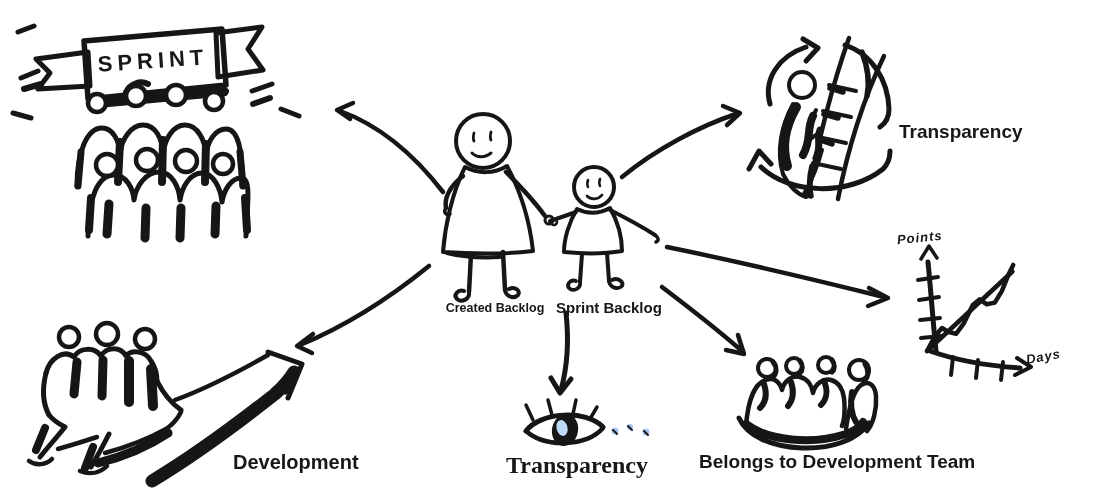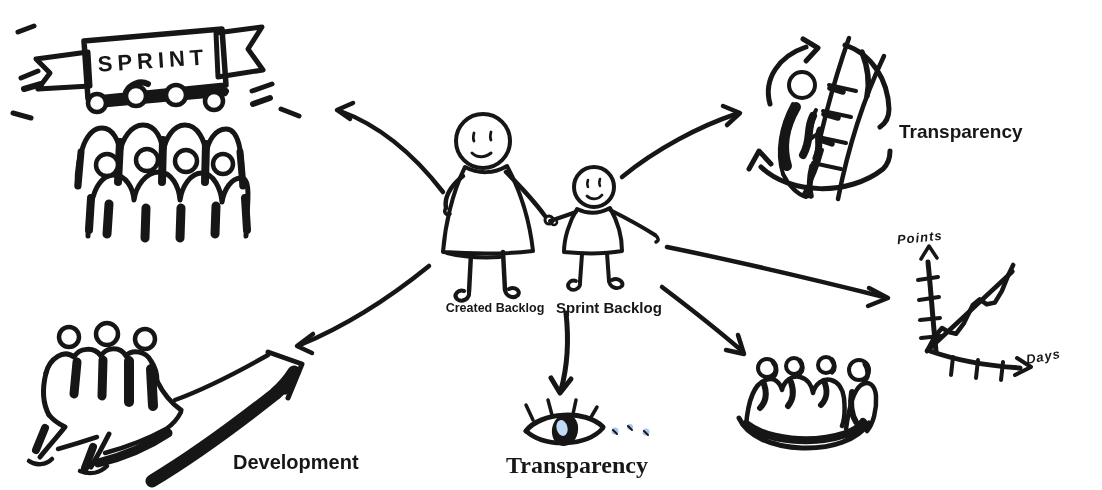--- a/index.html
+++ b/index.html
@@ -230,13 +230,14 @@
 
   <div class="lbl hand" style="left:897px;top:231px;font-size:13px;transform:rotate(-6deg);">Points</div>
 
   <div class="lbl hand" style="left:1026px;top:350px;font-size:13px;transform:rotate(-10deg);">Days</div>
 
 
   <div class="lbl" style="left:233px;top:451px;font-size:20px;">Development</div>
 
   <div class="lbl ctr" style="left:502px;top:452px;width:150px;font-size:24px;font-family:Liberation Serif, serif;">Transparency</div>
 
+  <div class="lbl" style="left:699px;top:451px;font-size:19px;">Belongs to Development Team</div>
 </div>
 
 </body></html>

